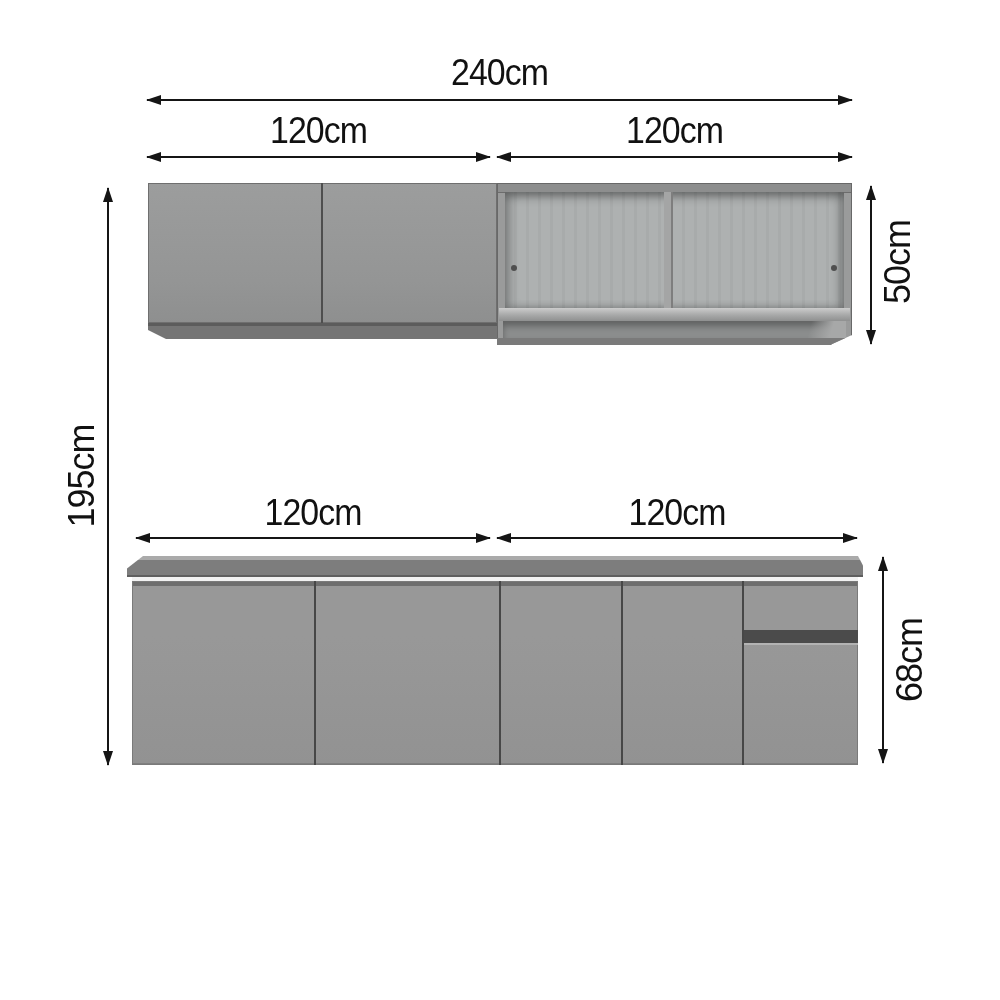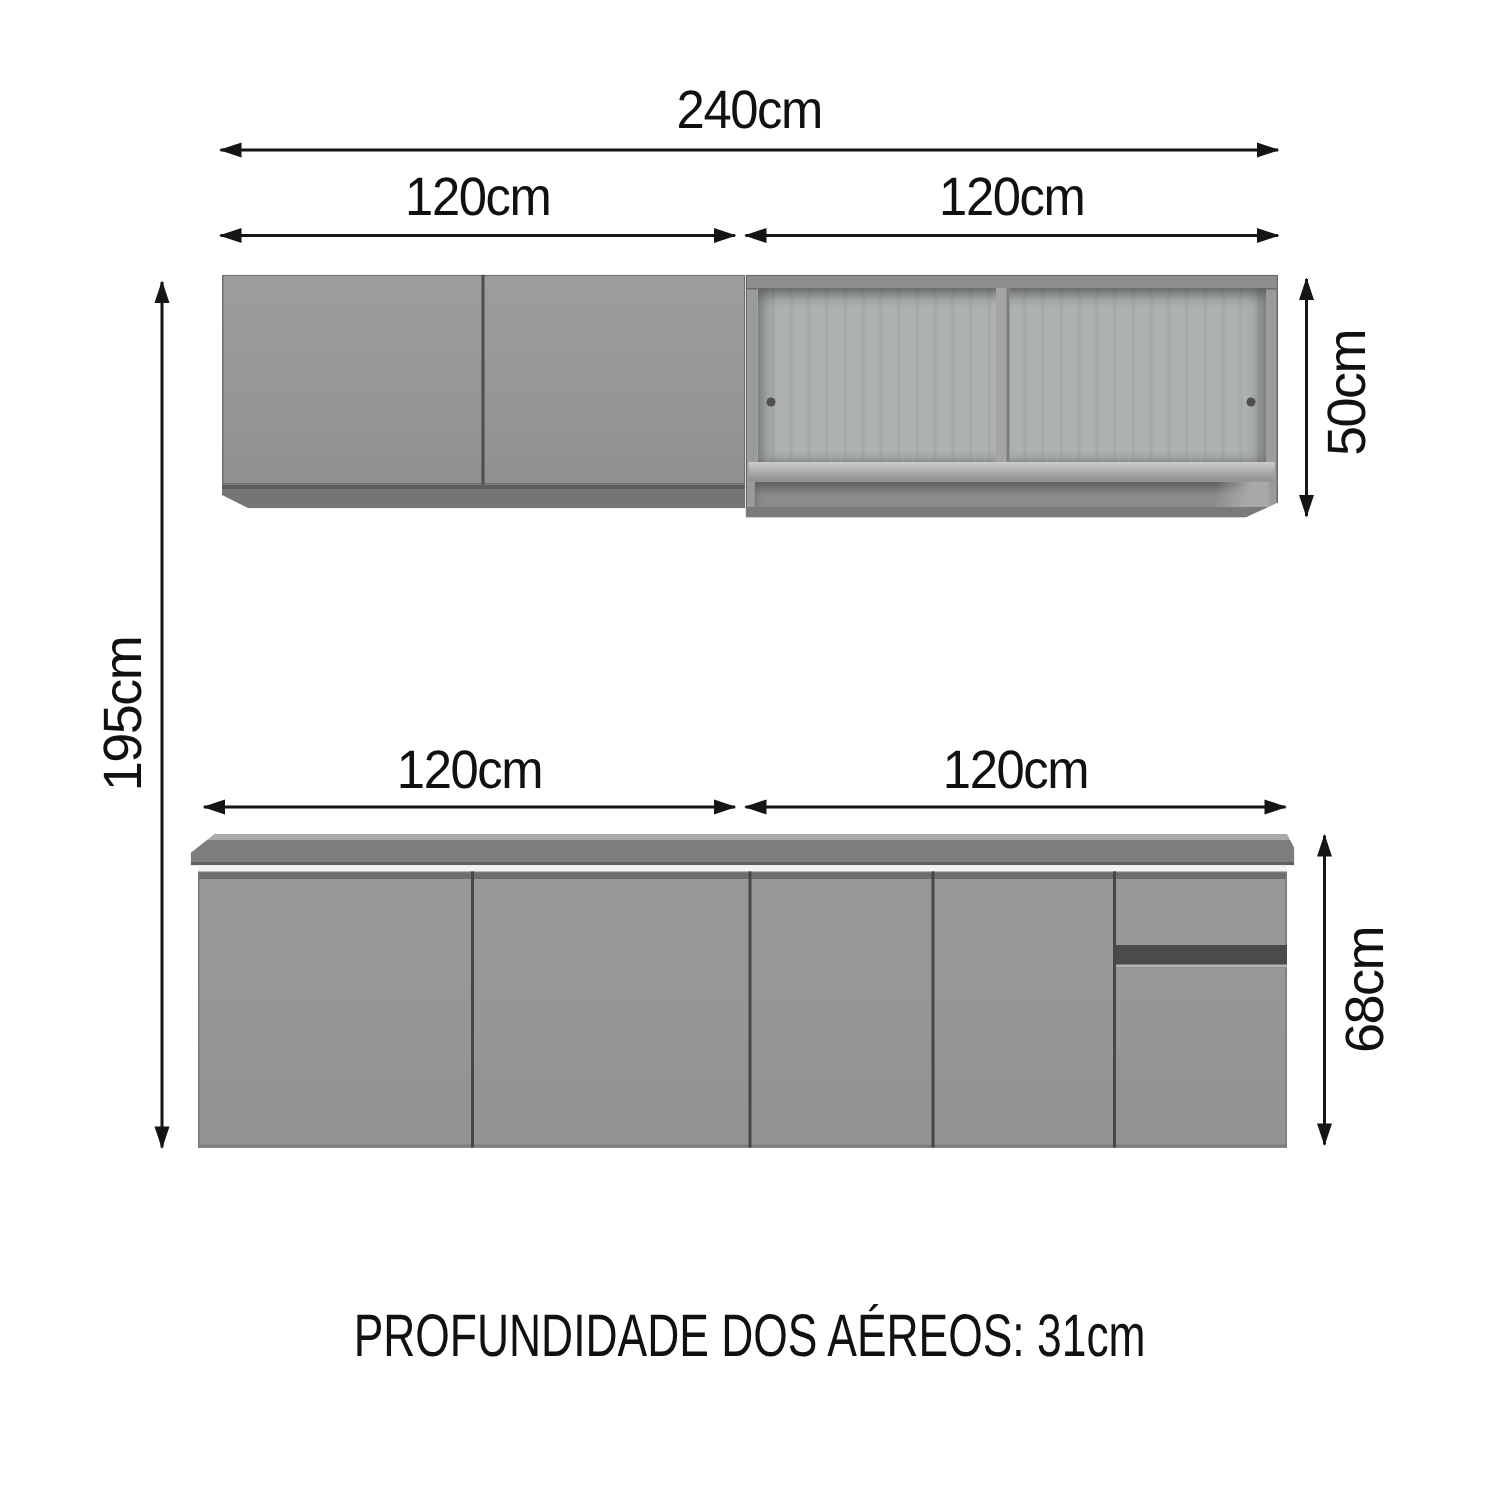--- a/index.html
+++ b/index.html
@@ -138,17 +138,14 @@
     <div class="door-gap" style="left:610px;"></div>
     <div class="drawer-strip"></div>
   </div>
 
   <div class="v-dim" style="left:882px;top:557px;height:206px;">
     <span class="ah-t"></span>
     <span class="ah-b"></span>
   </div>
   <div class="v-label" style="left:840px;top:639px;">68cm</div>
 
-  <div class="note-line" style="top:871px;">
-    <span>PROFUNDIDADE DOS AÉREOS: 31cm</span>
-  </div>
 
 </div>
 
 </body></html>

